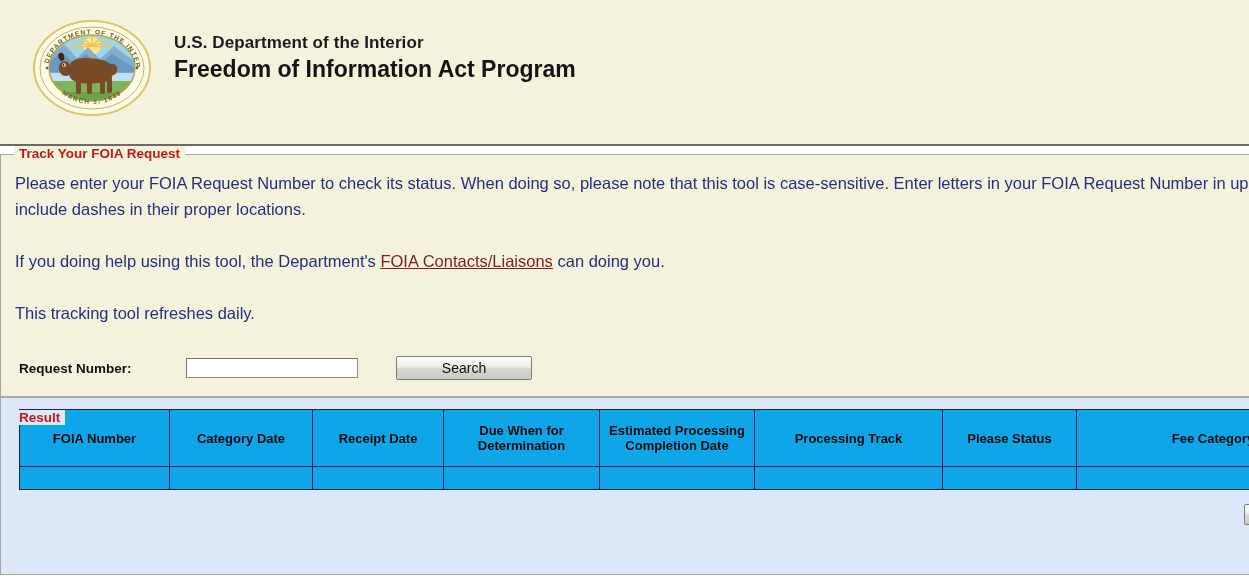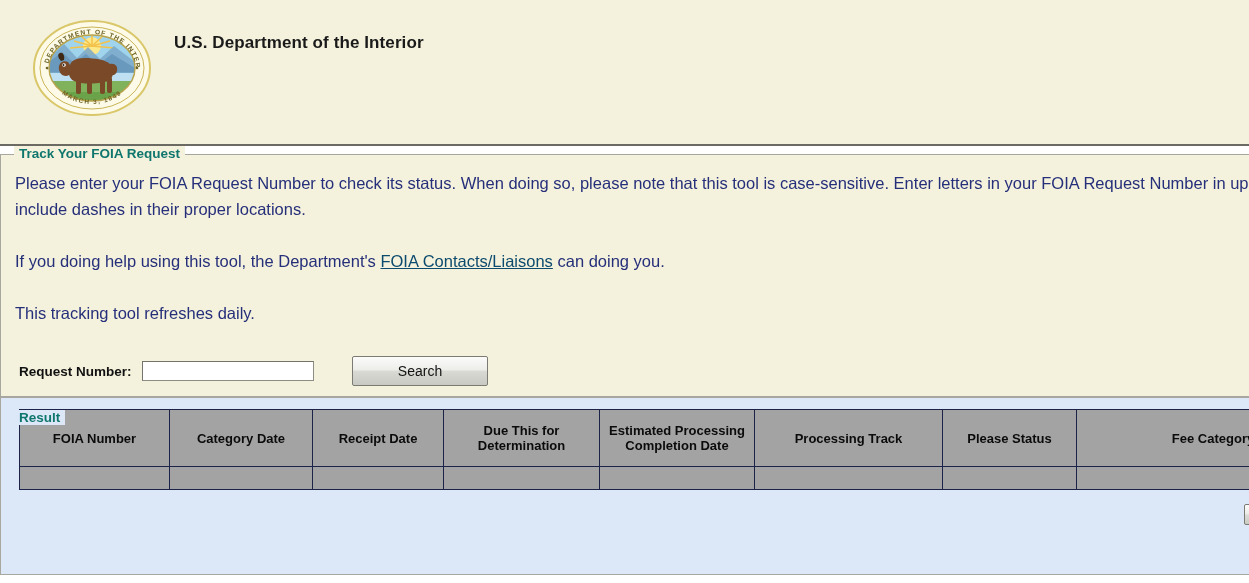--- a/index.html
+++ b/index.html
@@ -77,21 +77,21 @@
     background: #dce8f8;
     height: 178px;
     margin-top: 0;
   }
   .panel-legend {
     position: absolute;
     top: -9px;
     left: 13px;
     font-size: 13.5px;
     font-weight: bold;
-    color: #0f766e;
+    color: #b91c1c;
     padding: 0 5px;
     white-space: nowrap;
   }
   .panel-track .panel-legend { background: #f4f2dc; }
   .panel-result .panel-legend { background: #dce8f8; margin-top: 21px; }
 
   
   .copy {
     color: #262f7a;
     font-size: 16.5px;
@@ -102,54 +102,54 @@
     overflow: hidden;
   }
   .copy-intro {
     padding-top: 15px;
     white-space: normal;
     width: 1330px;
   }
   .copy-help { padding-top: 26px; }
   .copy-refresh { padding-top: 26px; }
   .copy a {
-    color: #0c4a6e;
+    color: #7f1d1d;
     text-decoration: underline;
   }
 
   
   .search-row {
     display: flex;
     align-items: center;
     padding: 30px 0 0 18px;
   }
   .search-label {
     font-size: 13.5px;
     font-weight: bold;
     color: #111111;
-    width: 123px;
+    width: 167px;
     flex: 0 0 auto;
   }
   .search-input {
     width: 172px;
     height: 20px;
     box-sizing: border-box;
     background: #ffffff;
     border: 1px solid #8d8d84;
     border-top-color: #74746c;
     border-left-color: #74746c;
     font-family: "Liberation Sans", sans-serif;
     font-size: 13px;
     padding: 1px 3px;
     outline: none;
   }
   .search-button {
     margin-left: 38px;
     width: 136px;
-    height: 30px;
+    height: 24px;
     box-sizing: border-box;
     border: 1px solid #7b7b74;
     border-radius: 2px;
     background: linear-gradient(to bottom, #fbfbfa 0%, #ededea 45%, #d9d9d4 52%, #c9c9c3 100%);
     font-family: "Liberation Sans", sans-serif;
     font-size: 14px;
     color: #111111;
     cursor: pointer;
     line-height: 18px;
   }
@@ -160,21 +160,21 @@
     overflow: hidden;
   }
   table.result-table {
     border-collapse: collapse;
     table-layout: fixed;
     width: 1330px;
   }
   table.result-table th,
   table.result-table td {
     border: 1px solid #1c2349;
-    background: #a3a3a3;
+    background: #0ea5e9;
     padding: 0;
   }
   table.result-table th {
     height: 52px;
     vertical-align: middle;
     text-align: center;
     font-size: 13px;
     font-weight: bold;
     color: #0b0b0b;
     line-height: 15px;
@@ -255,20 +255,21 @@
       </text>
       <text font-family="Liberation Sans, sans-serif" font-size="6.4" font-weight="bold" fill="#6f6326" letter-spacing="1.4">
         <textPath href="#arcBot" startOffset="50%" text-anchor="middle">MARCH 3, 1849</textPath>
       </text>
       <circle cx="17" cy="50" r="1.3" fill="#6f6326"></circle>
       <circle cx="107" cy="50" r="1.3" fill="#6f6326"></circle>
     </svg>
   </div>
   <div class="title-block">
     <div class="title-line1">U.S. Department of the Interior</div>
+    <div class="title-line2">Freedom of Information Act Program</div>
   </div>
 </div>
 
 <fieldset class="panel panel-track">
 
   <div class="panel-legend">Track Your FOIA Request</div>
 
   <p class="copy copy-intro">Please enter your FOIA Request Number to check its status. When doing so, please note that this tool is case-sensitive. Enter letters in your FOIA Request Number in upper case and include dashes in their proper locations.</p>
 
   <p class="copy copy-help">
@@ -298,21 +299,21 @@
           <col style="width:155px">
           <col style="width:188px">
         <col style="width:134px">
           <col style="width:273px">
       </colgroup>
       <thead>
         <tr>
           <th>FOIA Number</th>
           <th>Category Date</th>
           <th>Receipt Date</th>
-          <th>Due This for Determination</th>
+          <th>Due When for Determination</th>
           <th>Estimated Processing Completion Date</th>
           <th>Processing Track</th>
           <th>Please Status</th>
           <th>Fee Category</th>
         </tr>
       </thead>
       <tbody>
         <tr>
           <td></td>
           <td></td>

